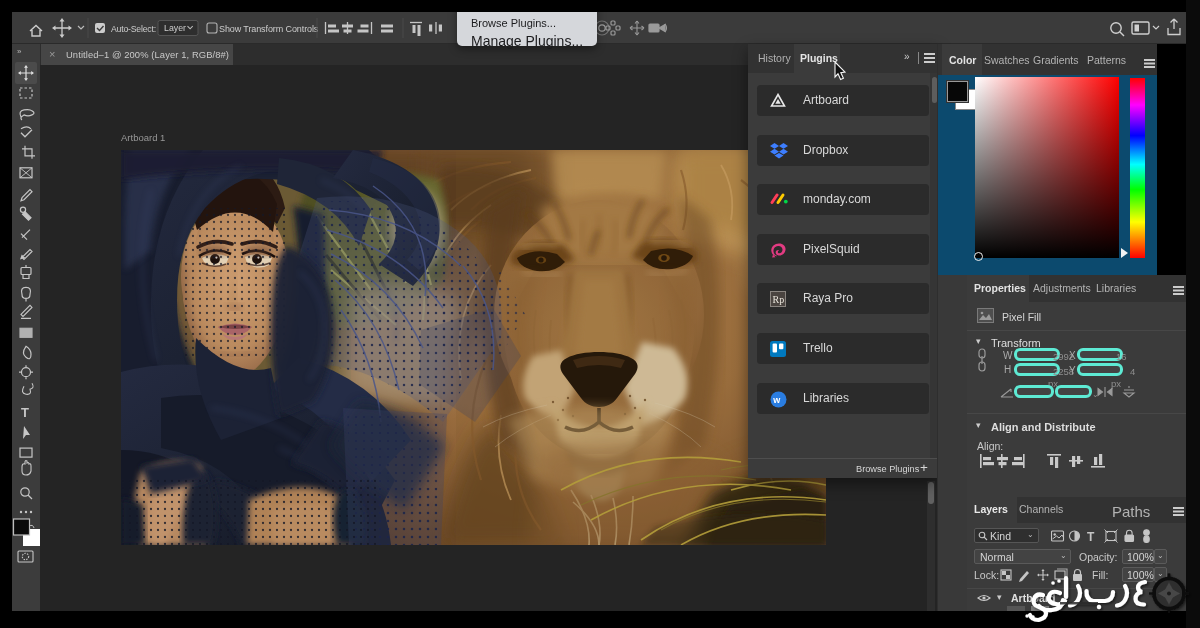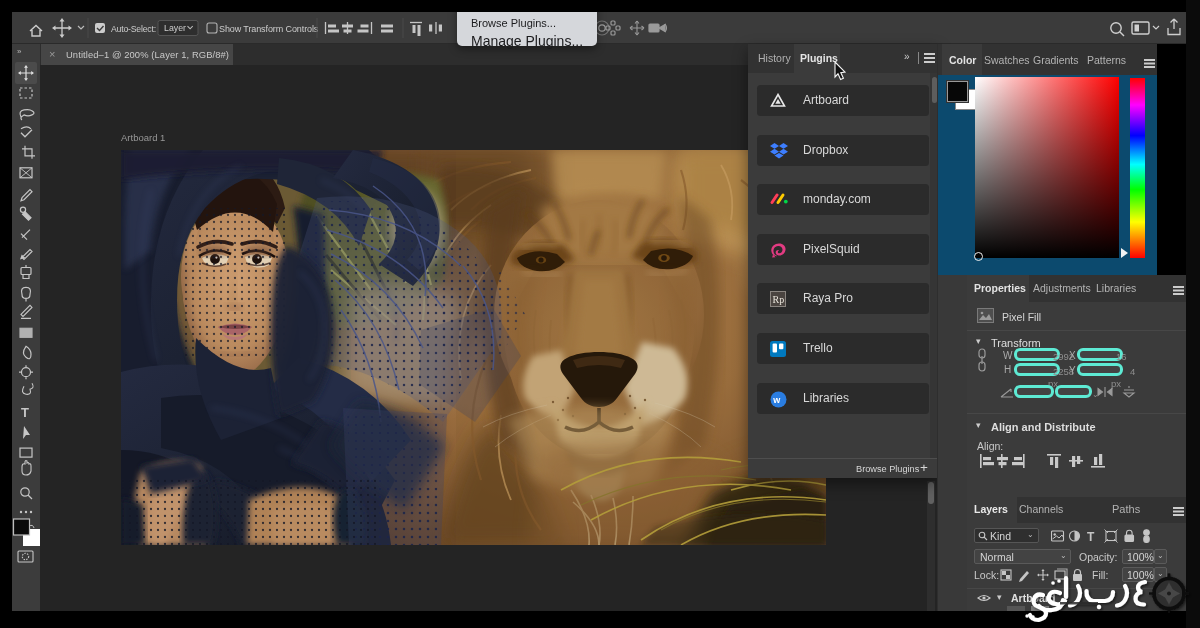--- a/index.html
+++ b/index.html
@@ -675,21 +675,21 @@
           </g>
     </g>
   </svg>
 </div>
 
 <div class="abs" style="left:967px;top:497px;width:219px;height:114px;background:#3b3b3b;">
   <div class="abs" style="left:0;top:0;width:219px;height:26px;background:#323232;"></div>
   <div class="abs" style="left:0;top:0;width:50px;height:26px;background:#3b3b3b;"></div>
   <div class="t" style="left:7px;top:6px;font-size:10.5px;color:#e8e8e8;font-weight:bold;">Layers</div>
   <div class="t" style="left:52px;top:6px;font-size:10.5px;color:#b3b3b3;">Channels</div>
-  <div class="t" style="left:110px;top:6px;font-size:11px;color:#b3b3b3;padding-left:35px;">Paths</div>
+  <div class="t" style="left:110px;top:6px;font-size:15px;color:#b3b3b3;padding-left:35px;">Paths</div>
   <div class="abs" style="left:206px;top:10px;width:11px;height:1.6px;background:#cccccc;box-shadow:0 3.5px 0 #cccccc,0 7px 0 #cccccc;"></div>
 
   <div class="abs" style="left:7px;top:31px;width:65px;height:15px;background:#2f2f2f;border:1px solid #565656;border-radius:2px;"></div>
   <svg class="abs" width="10" height="10" style="left:11px;top:34px">
         <circle cx="4" cy="4" r="2.8" fill="none" stroke="#c5c5c5" stroke-width="1.1"></circle>
         <path d="M6 6l3 3" stroke="#c5c5c5" stroke-width="1.1"></path>
       </svg>
   <div class="t" style="left:23px;top:33px;font-size:10.5px;color:#d5d5d5;">Kind</div>
   <div class="t" style="left:60px;top:33px;font-size:8px;color:#bbbbbb;">⌄</div>
   <svg class="abs" width="112" height="16" style="left:84px;top:31px" viewBox="0 0 112 16">

